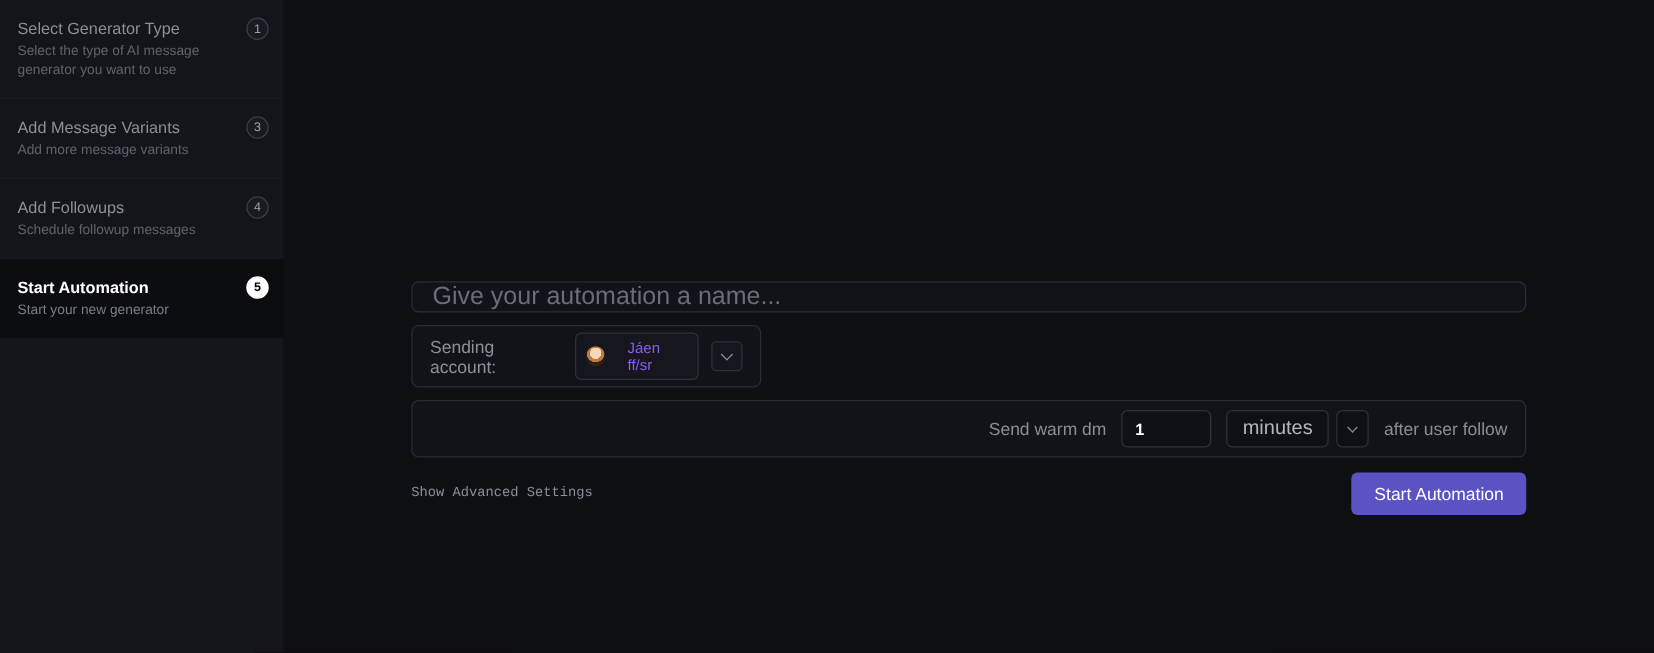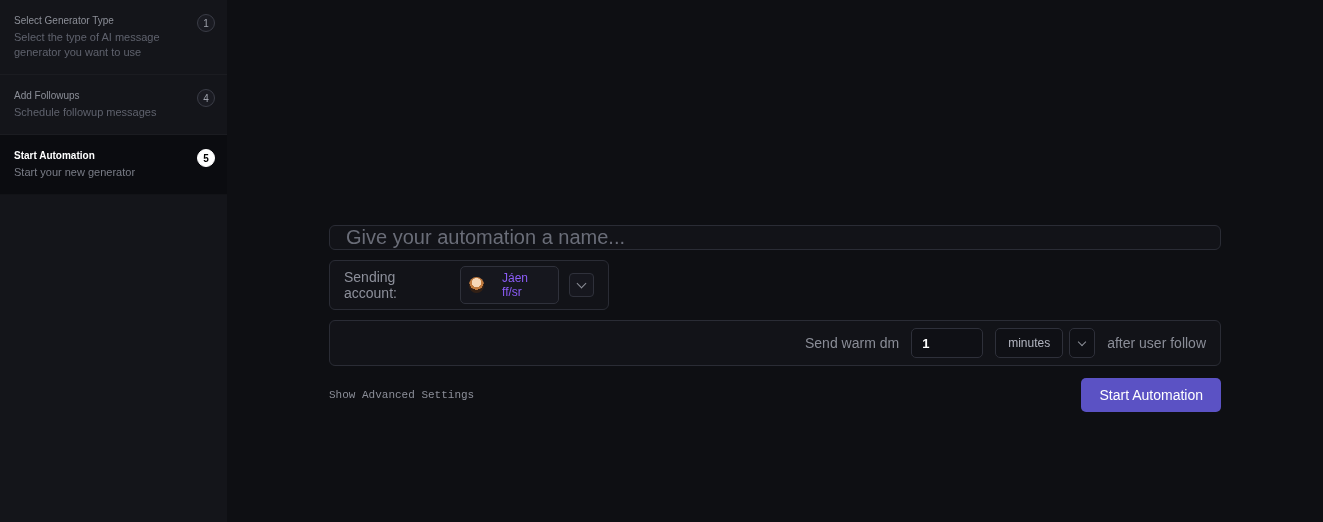--- a/index.html
+++ b/index.html
@@ -3,21 +3,21 @@
 <meta charset="utf-8">
 <style>
   * { box-sizing: border-box; margin: 0; padding: 0; }
   html, body { width: 1323px; height: 522px; background: #0f0f13; color: #d0d0d0; font-family: "Segoe UI", Arial, sans-serif; font-size: 13px; overflow: hidden;}
   body { display: flex; }
 
   
   .sidebar { width: 227px; background: #14151a; display: flex; flex-direction: column; }
   .step { padding: 14px 14px 14px 14px; border-bottom: 1px solid rgba(255,255,255,0.03); position: relative; cursor: pointer; }
   .step.active { background: #0b0c10; }
-  .step-title { color: #8c8f98; font-size: 10px; font-weight: 500; line-height: 1.35; max-width: 160px;}
+  .step-title { color: #8c8f98; font-size: 13px; font-weight: 500; line-height: 1.35; max-width: 160px;}
   .step.active .step-title { color: #ffffff; font-weight: 600; }
   .step-desc { color: #5f626d; font-size: 11px; line-height: 1.4; margin-top: 2px; max-width: 178px;}
   .step.active .step-desc { color: #7a7d87; }
   .step-num { position: absolute; right: 12px; top: 14px; width: 18px; height: 18px; border-radius: 50%; border: 1px solid #3a3c46; color: #9ea1ab; font-size: 10px; display: flex; align-items: center; justify-content: center; background: #1a1b22;}
   .step.active .step-num { background: #ffffff; color: #000; border-color: #ffffff; font-weight: 600;}
 
   
   .main { flex: 1; background: #0e0f13; position: relative; padding: 0; }
   .content-wrap { width: 892px; margin: 0 auto; padding-top: 225px; }
 
@@ -32,36 +32,41 @@
   .account-panel { width: 280px; height: 50px; gap: 10px; color: #8d909b; font-size: 14px;}
   .account-chip { display: inline-flex; align-items: center; gap: 18px; border: 1px solid #2f313b; border-radius: 5px; padding: 4px 8px; font-size: 12px; color: #8b5cf6; background: #16171e; cursor: pointer;}
   .avatar { width: 16px; height: 16px; border-radius: 50%; background: radial-gradient(circle at 50% 35%, #f7d8b8 0 35%, #bf7a3f 36% 55%, #332015 56% 100%);}
   .chev-box { width: 26px; height: 24px; border: 1px solid #2f313b; border-radius: 4px; display: inline-flex; align-items: center; justify-content: center; background: #16171e; cursor: pointer;}
   .chev-down { width: 7px; height: 7px; border-right: 1px solid #8c8f98; border-bottom: 1px solid #8c8f98; transform: rotate(45deg); margin-top: -3px;}
   .chev-down.small { width: 6px; height: 6px; margin-top: -2px;}
 
   .schedule-panel { margin-top: 10px; height: 46px; gap: 12px; color: #8a8d97; font-size: 14px; justify-content: flex-end;}
   .num-input { width: 72px; height: 30px; background: #0f1015; border: 1px solid #2e303a; border-radius: 5px; color: #fff; padding: 0 10px; font-size: 13px; outline: none; font-weight: 600;}
   .unit-select { display: inline-flex; align-items: center; gap: 0px; }
-  .unit-box { height: 30px; padding: 0 12px; border: 1px solid #2e303a; border-radius: 5px; background: #0f1015; color: #b2b5c0; font-size: 12px; display: inline-flex; align-items: center; cursor: pointer;}
+  .unit-box { height: 30px; padding: 0 12px; border: 1px solid #2e303a; border-radius: 5px; background: #0f1015; color: #b2b5c0; font-size: 16px; display: inline-flex; align-items: center; cursor: pointer;}
   .unit-caret { width: 26px; height: 30px; border: 1px solid #2e303a; border-radius: 5px; background: #0f1015; display: inline-flex; align-items: center; justify-content: center; margin-left: 6px; cursor: pointer;}
 
   .footer-row { display: flex; justify-content: space-between; align-items: center; margin-top: 12px; }
   .adv-link { color: #8b8e98; font-size: 11px; cursor: pointer; font-family: Liberation Mono, monospace; }
   .start-btn { background: #5b52c4; color: #fff; border: none; border-radius: 5px; padding: 9px 18px; font-size: 14px; cursor: pointer;}
 
 </style>
 </head>
 <body>
 
 <div class="sidebar">
   <div class="step">
     <div class="step-title">Select Generator Type</div>
     <div class="step-desc">Select the type of AI message generator you want to use</div>
     <div class="step-num">1</div>
+  </div>
+  <div class="step">
+    <div class="step-title">Add Message Variants</div>
+    <div class="step-desc">Add more message variants</div>
+    <div class="step-num">3</div>
   </div>
   <div class="step">
     <div class="step-title">Add Followups</div>
     <div class="step-desc">Schedule followup messages</div>
     <div class="step-num">4</div>
   </div>
   <div class="step active">
     <div class="step-title">Start Automation</div>
     <div class="step-desc">Start your new generator</div>
     <div class="step-num">5</div>

